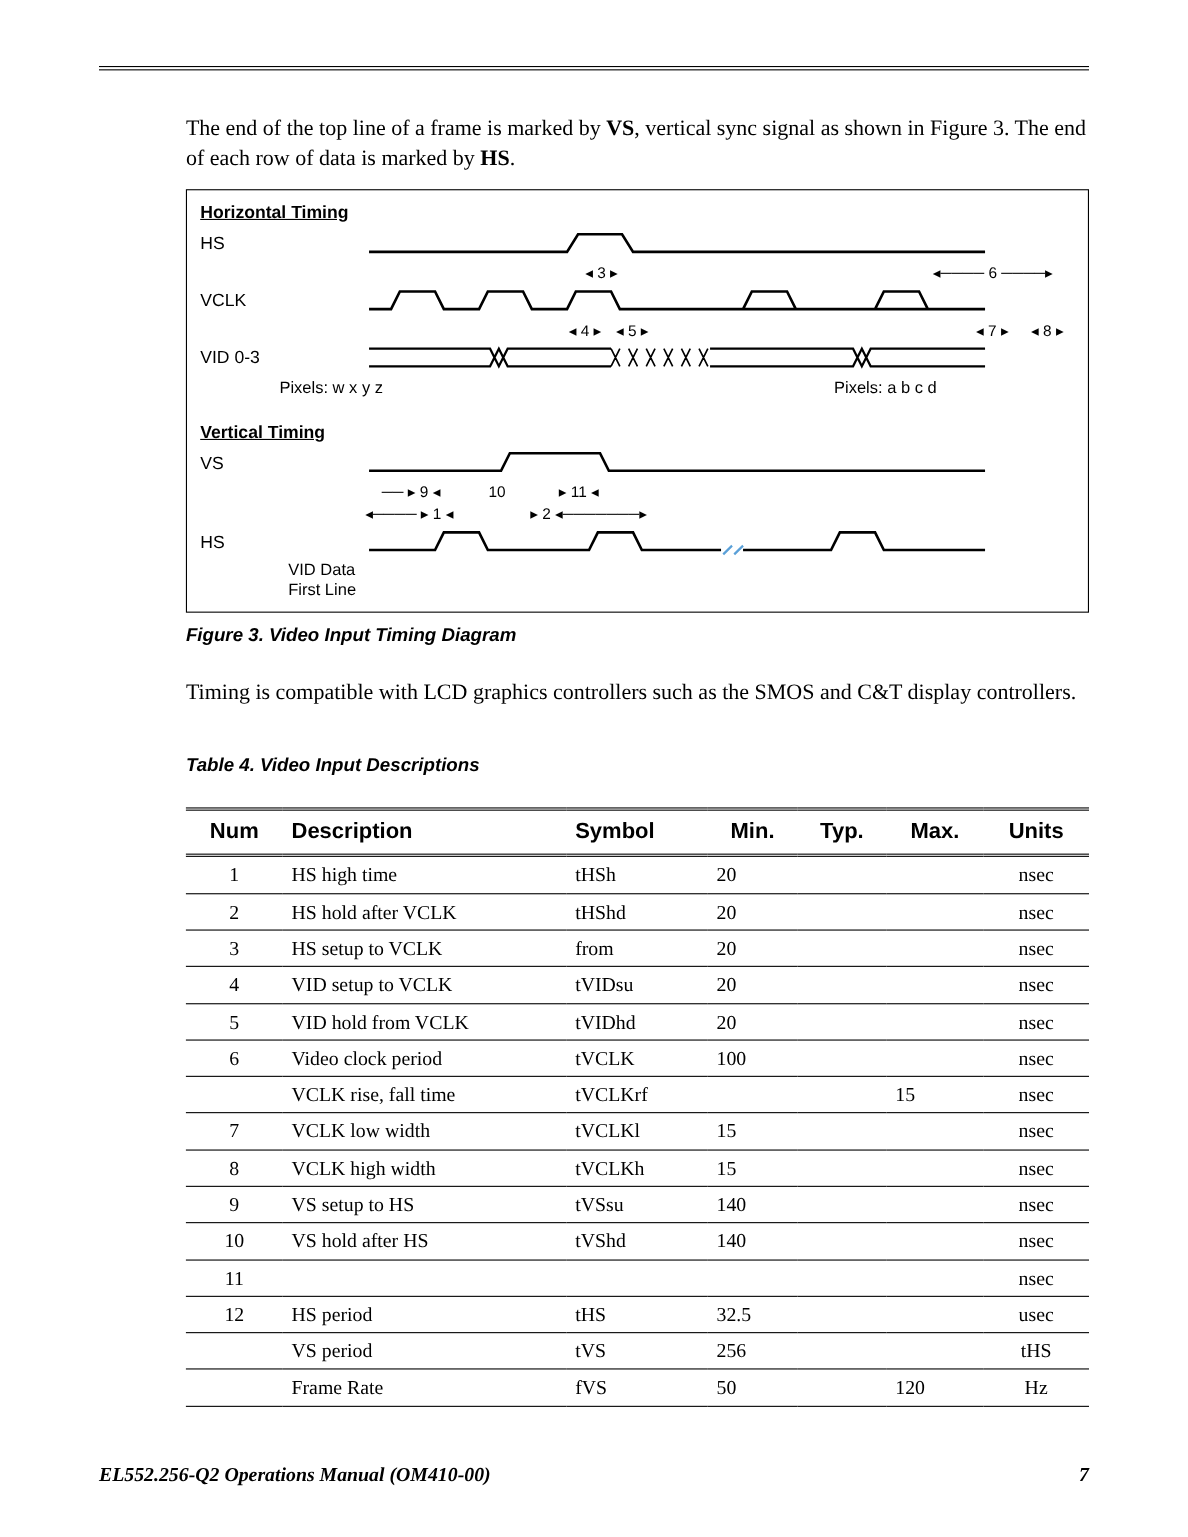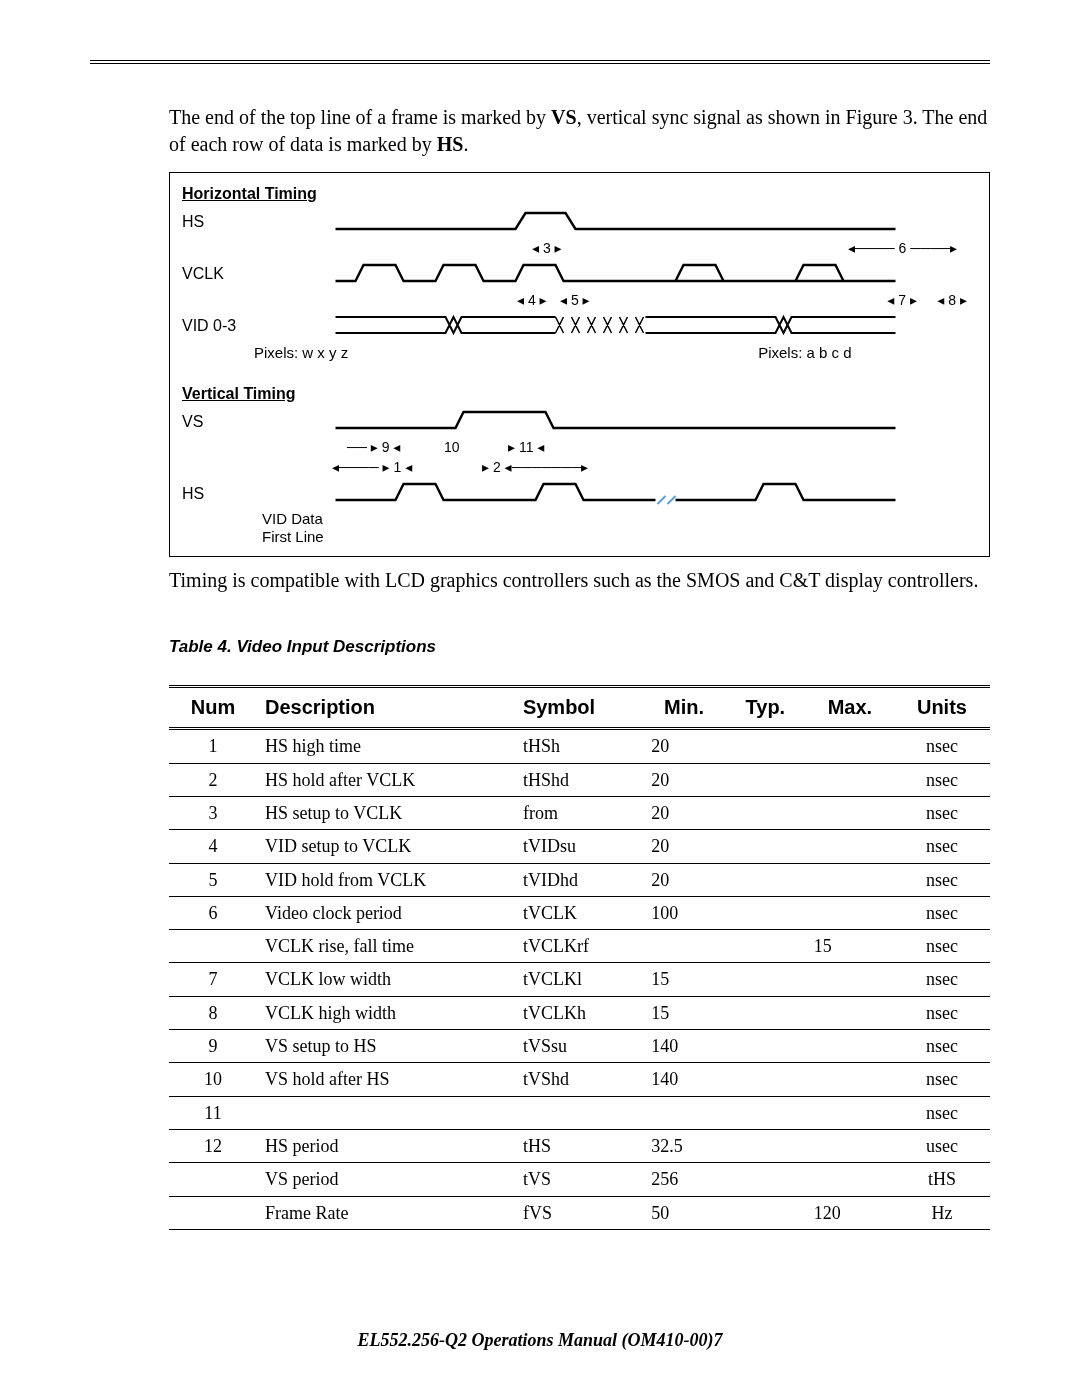--- a/index.html
+++ b/index.html
@@ -65,21 +65,21 @@
     padding: 4px 8px;
     vertical-align: top;
   }
   .tbl td.center, .tbl th.center { text-align: center; }
   .footer {
     position: absolute;
     bottom: 46px;
     left: 90px;
     right: 90px;
     display: flex;
-    justify-content: center;
+    justify-content: space-between;
     font-style: italic;
     font-weight: bold;
     font-size: 18px;
   }
 </style>
 </head>
 <body>
 
 <div class="page">
   <div class="rule"></div>
@@ -172,20 +172,21 @@
           </svg>
         </div>
       </div>
 
       <div style="margin-left:80px;font-size:15px;line-height:1.2;">
         <div>VID Data</div>
         <div>First Line</div>
       </div>
     </div>
 
+    <div class="caption">Figure 3. Video Input Timing Diagram</div>
 
     <p class="para">Timing is compatible with LCD graphics controllers such as the SMOS and C&amp;T display controllers.</p>
 
     <div style="height:18px;"></div>
     <div class="caption">Table 4. Video Input Descriptions</div>
 
     <table class="tbl">
       <thead>
         <tr>
           <th class="center">Num</th>

